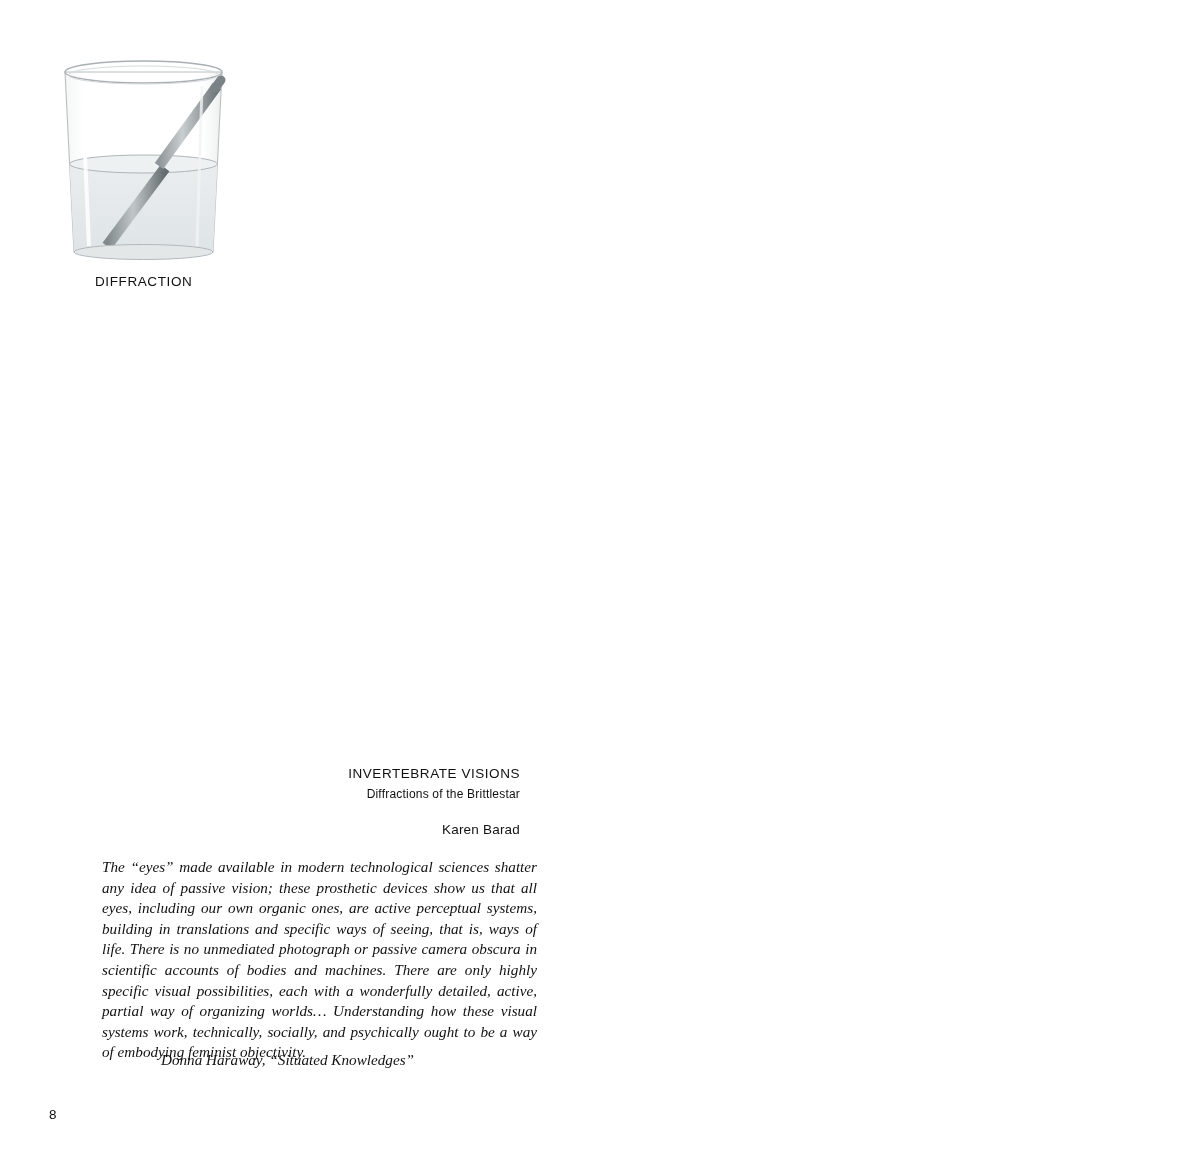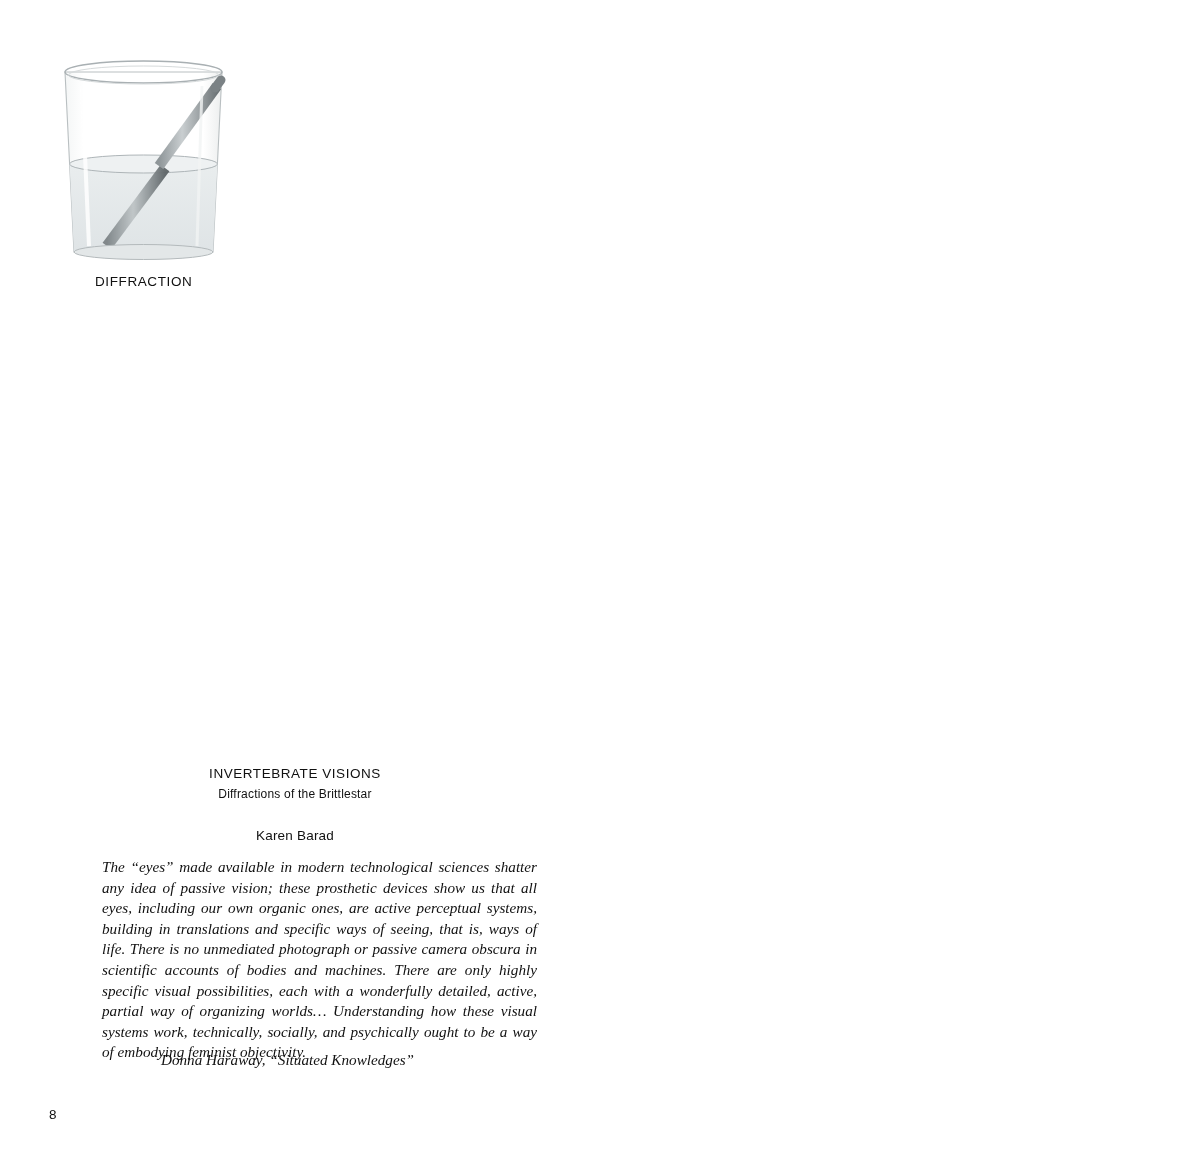--- a/index.html
+++ b/index.html
@@ -58,34 +58,34 @@
     letter-spacing: 0.6px;
     color: #111;
   }
 
   
   .left-title-block {
     position: absolute;
     left: 70px;
     top: 748px;
     width: 450px;
-    text-align: center;
+    text-align: right;
   }
   .left-title-block .t1 {
     font-size: 13.5px;
     letter-spacing: 0.55px;
     line-height: 20px;
   }
   .left-title-block .t2 {
     font-size: 12px;
     letter-spacing: 0.2px;
     line-height: 21px;
   }
   .left-title-block .author {
-    margin-top: 23px;
+    margin-top: 17px;
     font-size: 13.5px;
     letter-spacing: 0.2px;
   }
 
   
   .epigraph {
     position: absolute;
     left: 70px;
     top: 841px;
     width: 435px;

